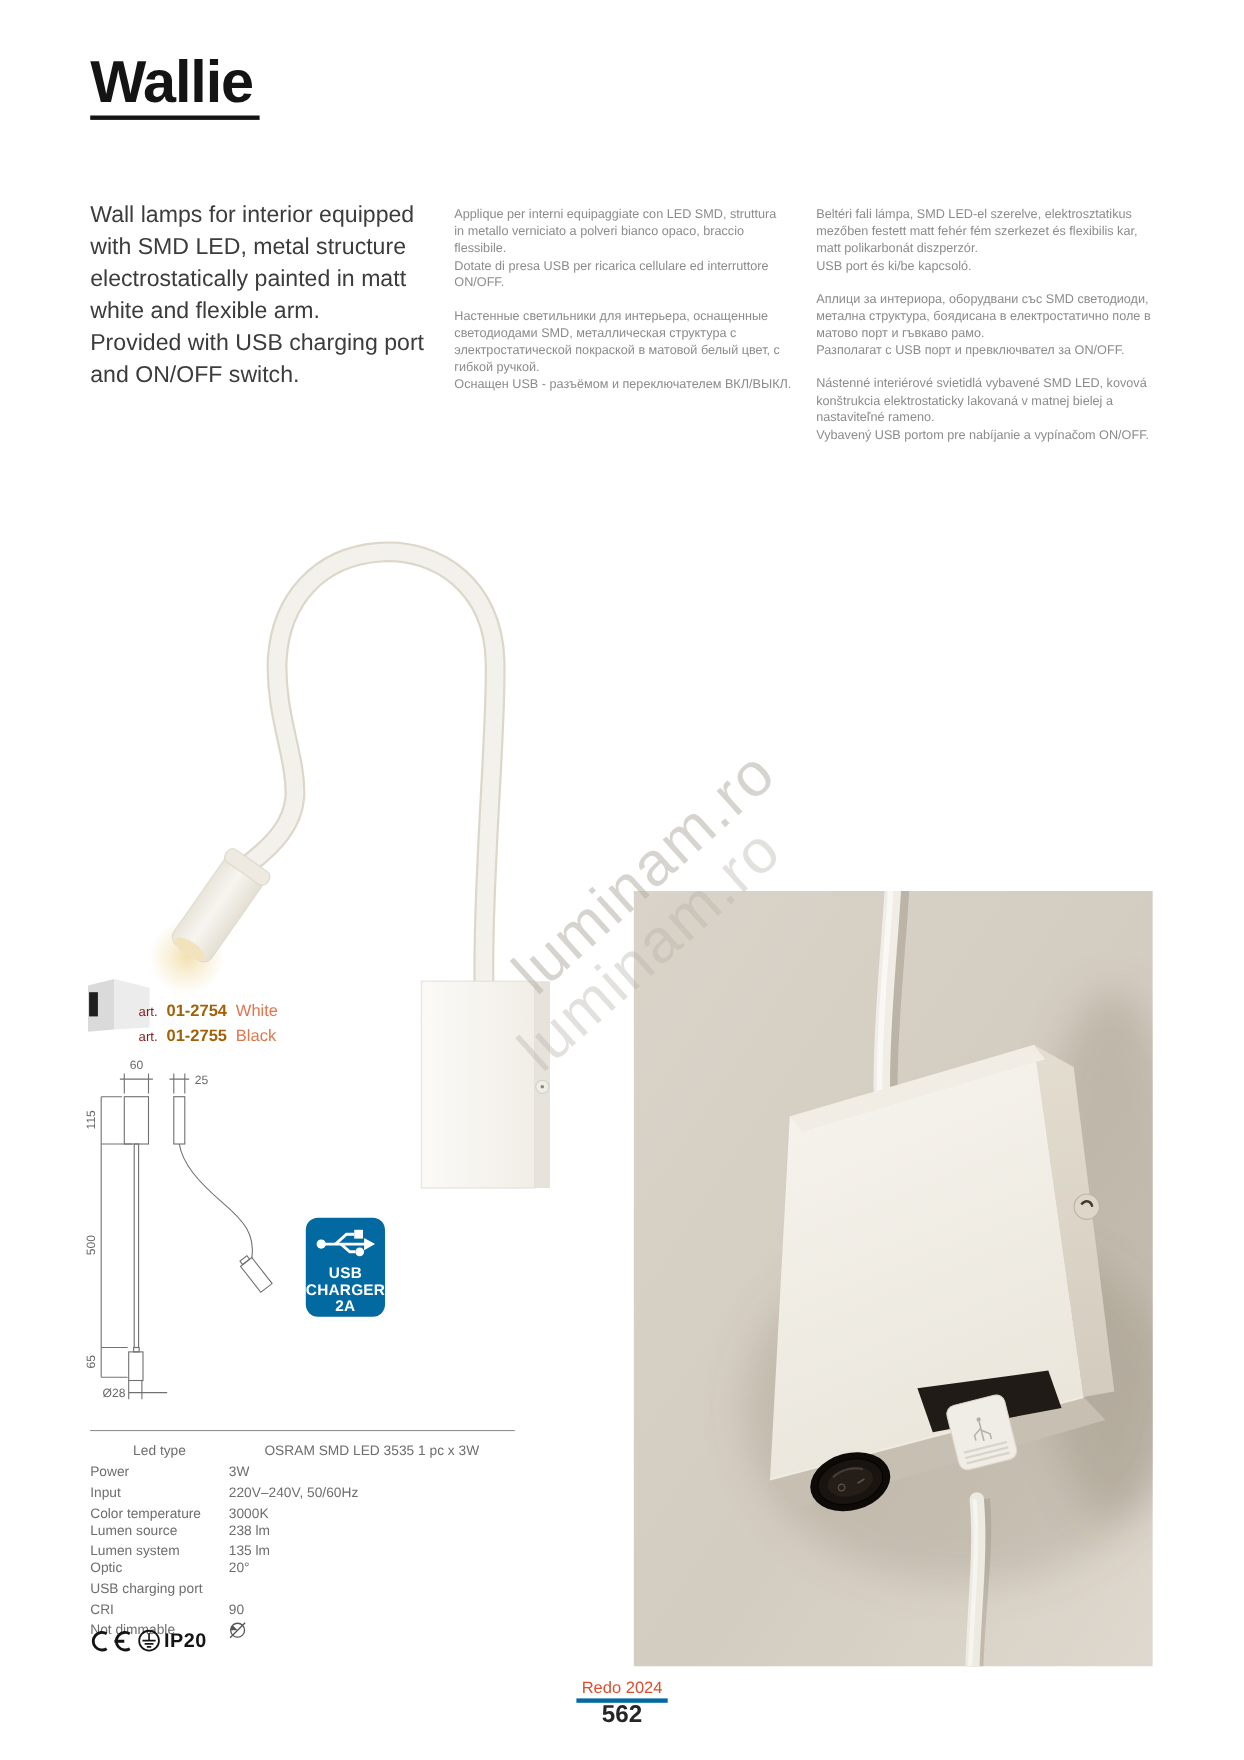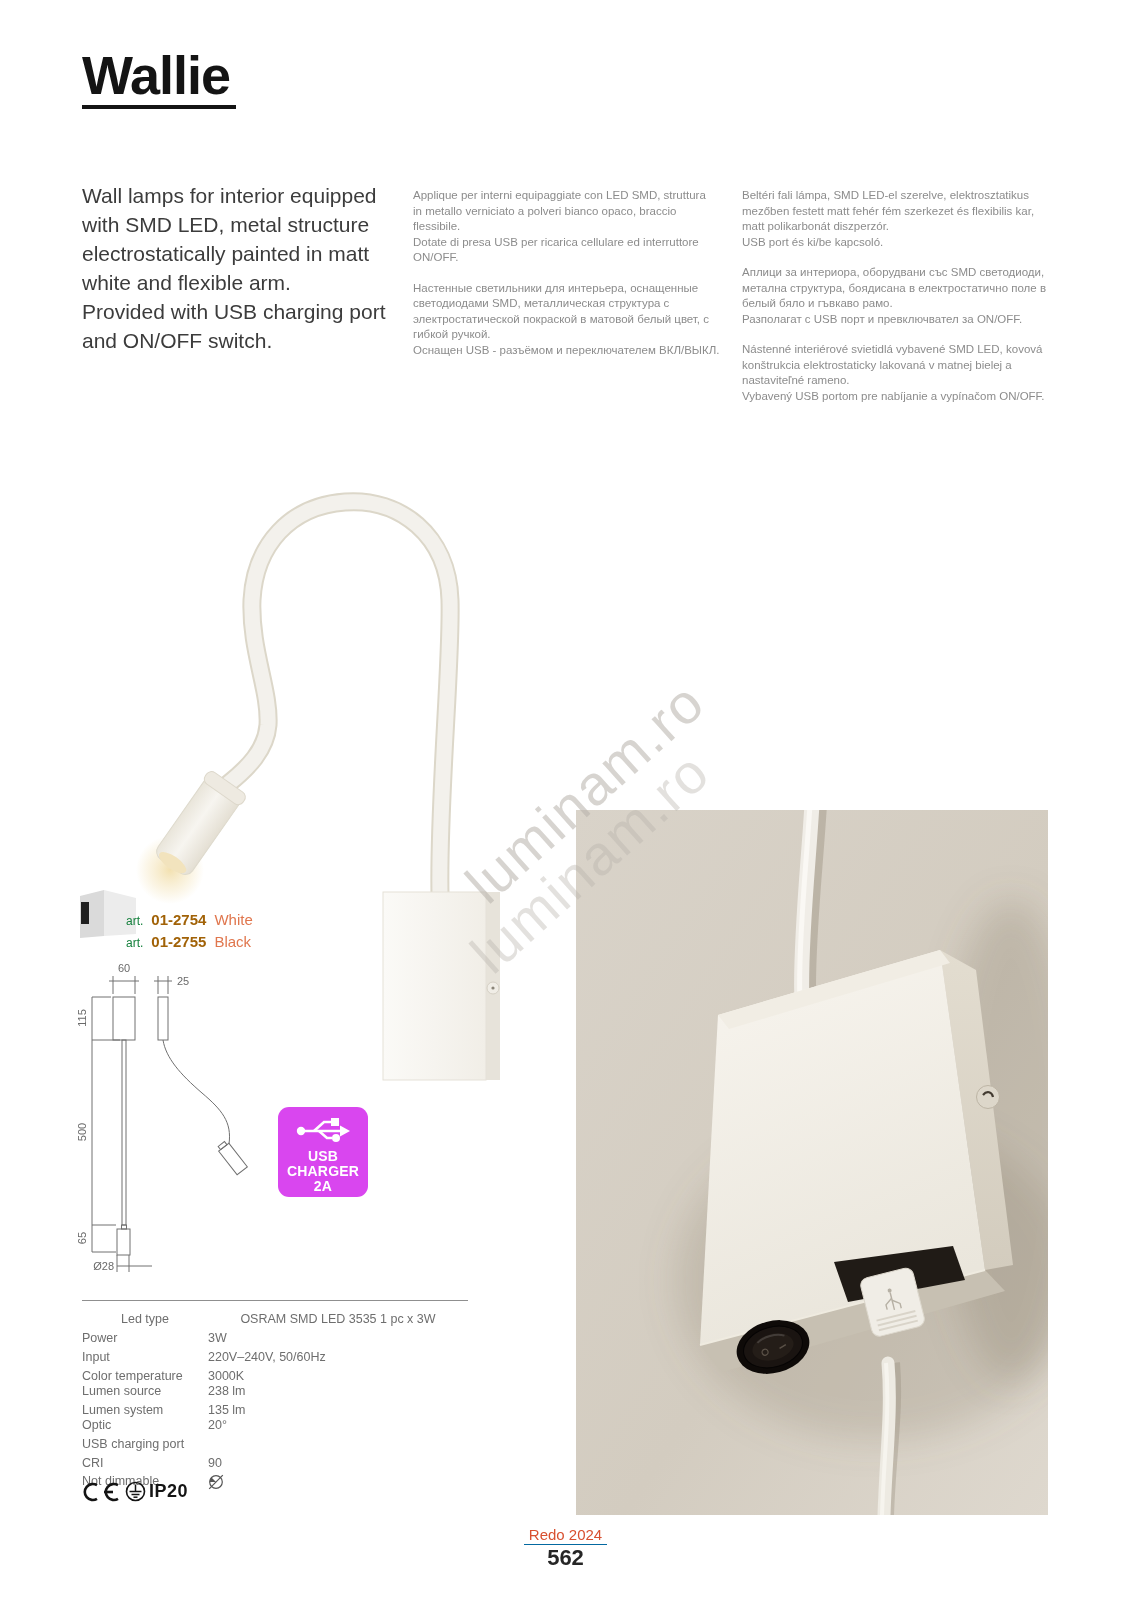--- a/index.html
+++ b/index.html
@@ -18,26 +18,26 @@
 
   
   .col{top:188px;width:322px;font-size:11.5px;line-height:15.5px;color:#8c8c8c;}
   .col p{margin:0 0 15px 0;white-space:pre-line;}
   .col-a{left:413px;}
   .col-b{left:742px;}
 
   
   .art-rows{left:126px;top:909px;}
   .art-row{height:22px;line-height:22px;white-space:nowrap;}
-  .art-label{font-size:12px;color:#15803d;}
+  .art-label{font-size:12px;color:#7f1d1d;}
   .art-code{font-size:15px;font-weight:700;color:#a16207;margin-left:8px;}
   .art-finish{font-size:15px;color:#e0764d;margin-left:8px;}
 
   
-  .usb-badge{left:278px;top:1107px;width:90px;height:90px;background:#d946ef;
+  .usb-badge{left:278px;top:1107px;width:72px;height:90px;background:#0369a1;
              border-radius:11px;color:#ffffff;text-align:center;}
   .usb-badge .txt{font-size:14px;font-weight:700;line-height:15px;letter-spacing:.2px;}
 
   
   .specs{left:82px;top:1300px;width:386px;border-top:1px solid #8f8f8f;
          font-size:12.5px;color:#6e6e6e;}
   .srow{display:flex;line-height:15px;margin-top:4px;}
   .srow.first{margin-top:11px;text-align:center;}
   .srow.tight{margin-top:0px;}
   .srow.nd{margin-top:3px;}
@@ -47,21 +47,21 @@
   .certs{left:80px;top:1481px;display:flex;align-items:center;gap:3px;}
   .ip{font-size:18px;font-weight:700;color:#141414;letter-spacing:.5px;}
 
   
   .wm{font-size:56px;color:#b7b2ab;opacity:.55;letter-spacing:2px;
       transform:rotate(-42deg);text-align:center;pointer-events:none;z-index:40;}
   .wm2{opacity:.38;}
 
   
   .footer-brand{left:0;right:0;top:1526px;text-align:center;}
-  .footer-brand span{font-size:15px;color:#d85030;border-bottom:1px solid #0369a1;
+  .footer-brand span{font-size:15px;color:#d85030;border-bottom:4px solid #0369a1;
                      padding:0 5px 1px;}
   .page-num{left:0;right:0;top:1545px;text-align:center;font-size:22px;
             font-weight:700;color:#262626;}
 
   svg text{font-family:"Liberation Sans", sans-serif;}
 </style>
 </head>
 <body>
 
 <div class="abs title">Wallie</div>
@@ -85,21 +85,21 @@
 гибкой ручкой.
 Оснащен USB - разъёмом и переключателем ВКЛ/ВЫКЛ.</p>
 </div>
 <div class="abs col col-b">
   <p>Beltéri fali lámpa, SMD LED-el szerelve, elektrosztatikus
 mezőben festett matt fehér fém szerkezet és flexibilis kar,
 matt polikarbonát diszperzór.
 USB port és ki/be kapcsoló.</p>
   <p>Аплици за интериора, оборудвани със SMD светодиоди,
 метална структура, боядисана в електростатично поле в
-белый бяло и гъвкаво рамо.
+матово порт и гъвкаво рамо.
 Разполагат с USB порт и превключвател за ON/OFF.</p>
   <p>Nástenné interiérové svietidlá vybavené SMD LED, kovová
 konštrukcia elektrostaticky lakovaná v matnej bielej a
 nastaviteľné rameno.
 Vybavený USB portom pre nabíjanie a vypínačom ON/OFF.</p>
 </div>
 
 <svg class="abs" style="left:100px;top:470px;" width="440" height="620" viewBox="0 0 440 620">
   <defs>
     <radialGradient id="glow" cx="50%" cy="50%" r="50%">

